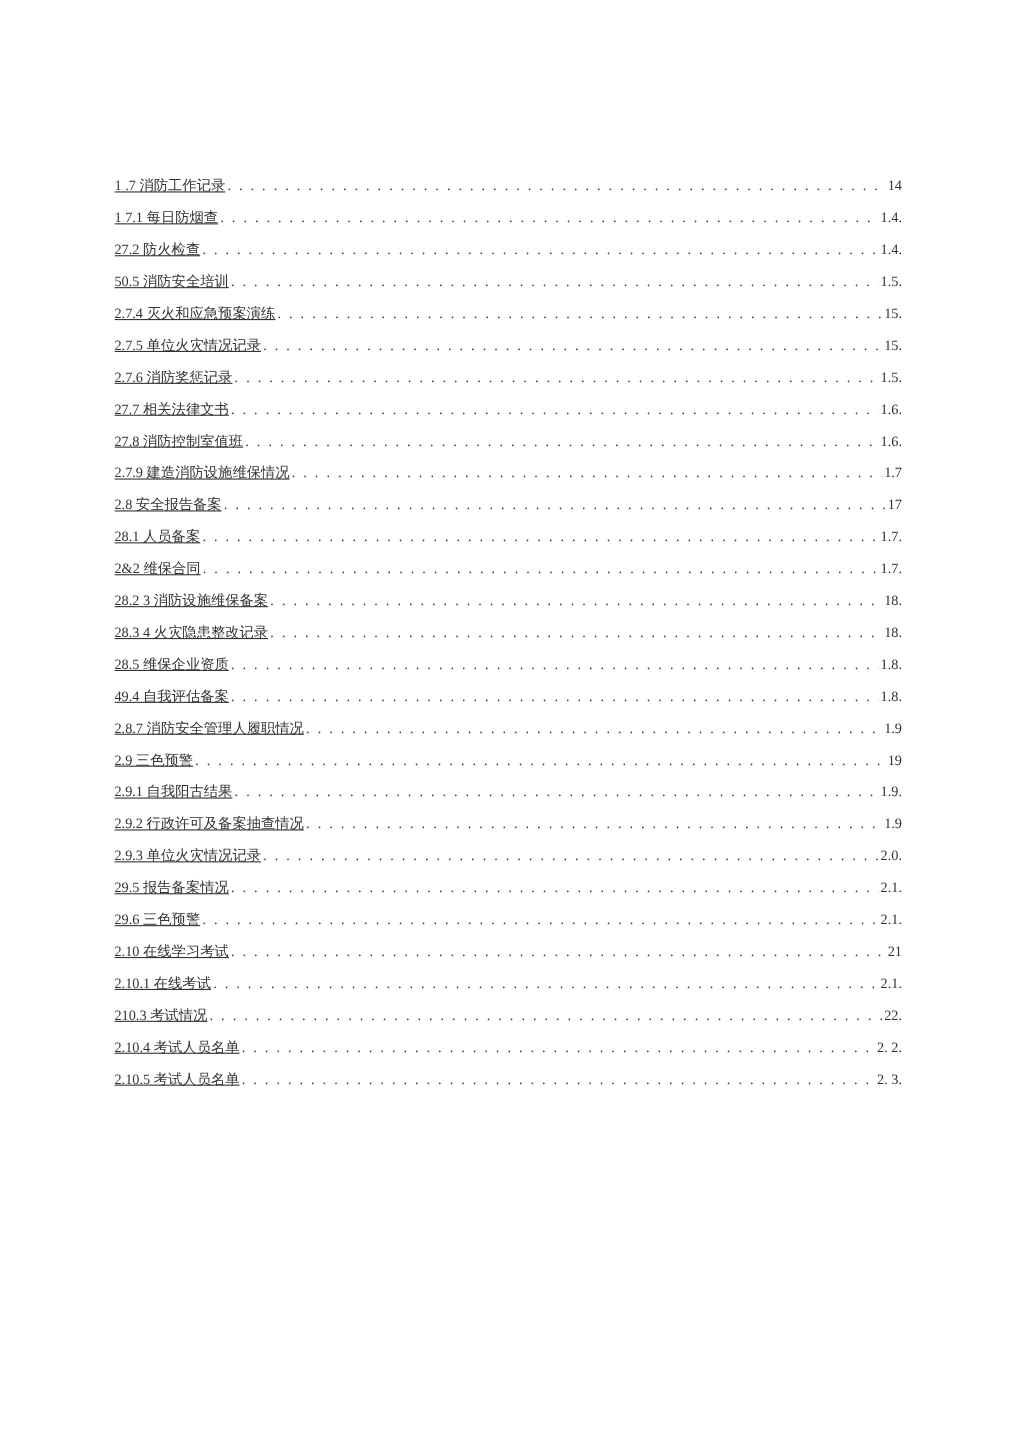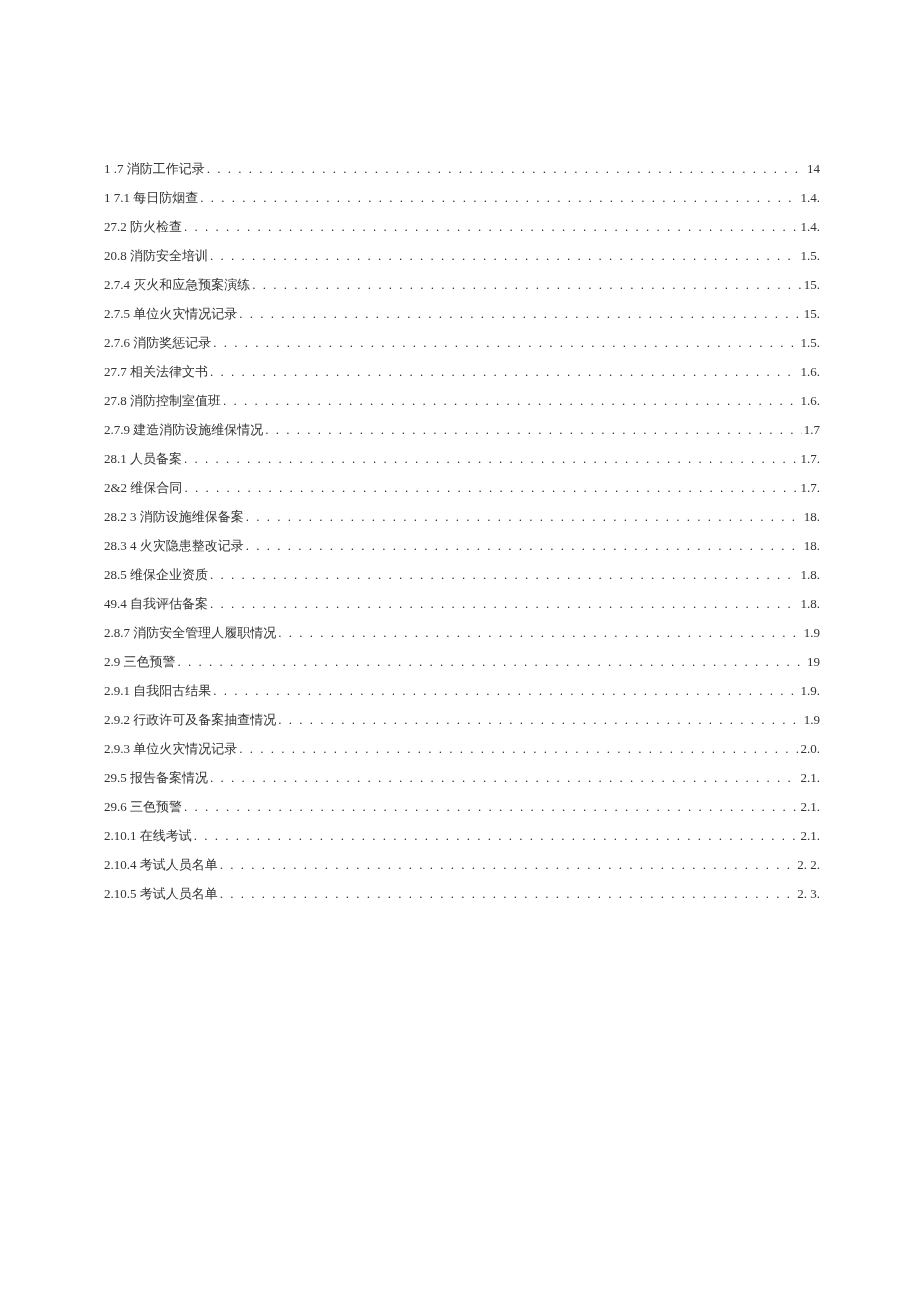--- a/index.html
+++ b/index.html
@@ -13,20 +13,21 @@
     }
     .toc-line {
       display: flex;
       align-items: baseline;
       margin-bottom: 11px;
       white-space: nowrap;
       overflow: hidden;
     }
     .toc-label {
       flex-shrink: 0;
+      text-decoration: underline;
     }
     .toc-dots {
       flex: 1;
       overflow: hidden;
       letter-spacing: 2px;
       color: #333;
       margin: 0 2px;
     }
     .toc-dots::before {
       content: ". . . . . . . . . . . . . . . . . . . . . . . . . . . . . . . . . . . . . . . . . . . . . . . . . . . . . . . . . . . . . . . . . . . . . . . . . . . . . . . . . . . . . . . . . . . . . . . . . . . . . . . . . . . . . . . . . . . . . . . . . . . . . . . . . . . . . . . . . . . . . . . . . . . . . . . . . . . . . . . . . . . . . . . . . . . . . . . . . . . .";
@@ -48,21 +49,21 @@
       <span class="toc-label">1    7.1 每日防烟查</span>
       <span class="toc-dots"></span>
       <span class="toc-page">1.4.</span>
     </div>
     <div class="toc-line">
       <span class="toc-label">27.2 防火检查</span>
       <span class="toc-dots"></span>
       <span class="toc-page">1.4.</span>
     </div>
     <div class="toc-line">
-      <span class="toc-label">20.8 消防安全培训</span>
+      <span class="toc-label">50.5 消防安全培训</span>
       <span class="toc-dots"></span>
       <span class="toc-page">1.5.</span>
     </div>
     <div class="toc-line">
       <span class="toc-label">2.7.4 灭火和应急预案演练</span>
       <span class="toc-dots"></span>
       <span class="toc-page">15.</span>
     </div>
     <div class="toc-line">
       <span class="toc-label">2.7.5 单位火灾情况记录</span>
@@ -81,20 +82,25 @@
     </div>
     <div class="toc-line">
       <span class="toc-label">27.8 消防控制室值班</span>
       <span class="toc-dots"></span>
       <span class="toc-page">1.6.</span>
     </div>
     <div class="toc-line">
       <span class="toc-label">2.7.9 建造消防设施维保情况</span>
       <span class="toc-dots"></span>
       <span class="toc-page">1.7</span>
+    </div>
+    <div class="toc-line">
+      <span class="toc-label">2.8 安全报告备案</span>
+      <span class="toc-dots"></span>
+      <span class="toc-page">17</span>
     </div>
     <div class="toc-line">
       <span class="toc-label">28.1      人员备案</span>
       <span class="toc-dots"></span>
       <span class="toc-page">1.7.</span>
     </div>
     <div class="toc-line">
       <span class="toc-label">2&amp;2 维保合同</span>
       <span class="toc-dots"></span>
       <span class="toc-page">1.7.</span>
@@ -148,23 +154,33 @@
       <span class="toc-label">29.5 报告备案情况</span>
       <span class="toc-dots"></span>
       <span class="toc-page">2.1.</span>
     </div>
     <div class="toc-line">
       <span class="toc-label">29.6 三色预警</span>
       <span class="toc-dots"></span>
       <span class="toc-page">2.1.</span>
     </div>
     <div class="toc-line">
+      <span class="toc-label">2.10 在线学习考试</span>
+      <span class="toc-dots"></span>
+      <span class="toc-page">21</span>
+    </div>
+    <div class="toc-line">
       <span class="toc-label">2.10.1    在线考试</span>
       <span class="toc-dots"></span>
       <span class="toc-page">2.1.</span>
+    </div>
+    <div class="toc-line">
+      <span class="toc-label">210.3 考试情况</span>
+      <span class="toc-dots"></span>
+      <span class="toc-page">22.</span>
     </div>
     <div class="toc-line">
       <span class="toc-label">2.10.4 考试人员名单</span>
       <span class="toc-dots"></span>
       <span class="toc-page">2.    2.</span>
     </div>
     <div class="toc-line">
       <span class="toc-label">2.10.5 考试人员名单</span>
       <span class="toc-dots"></span>
       <span class="toc-page">2.    3.</span>

